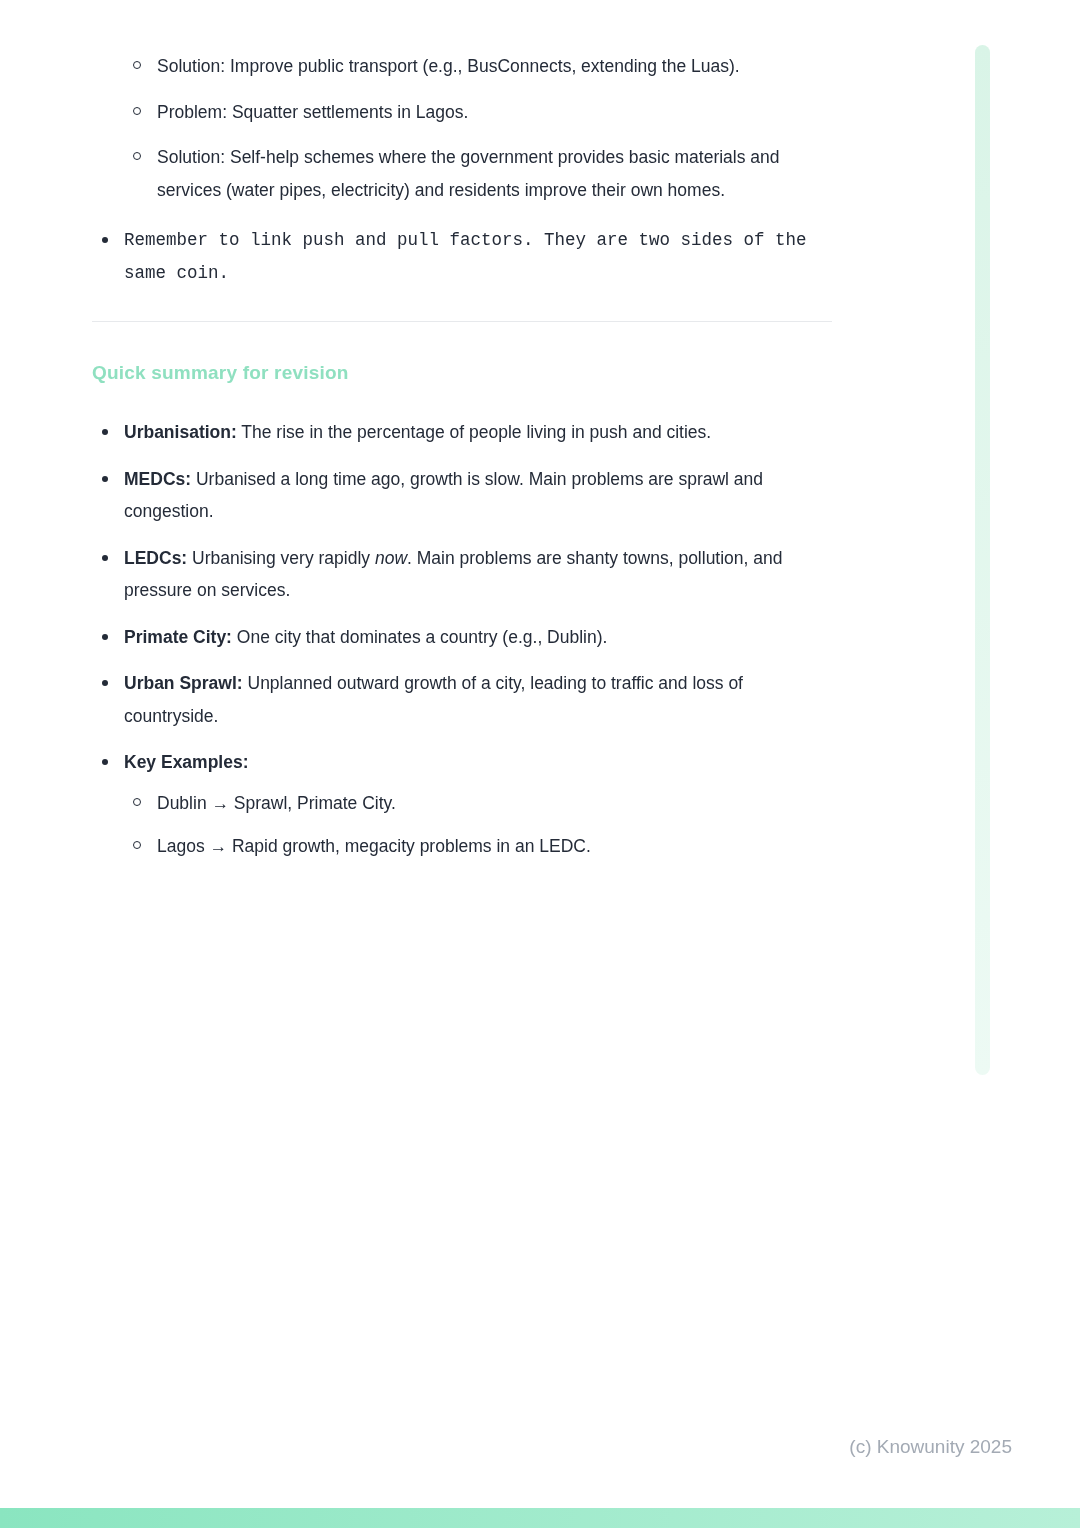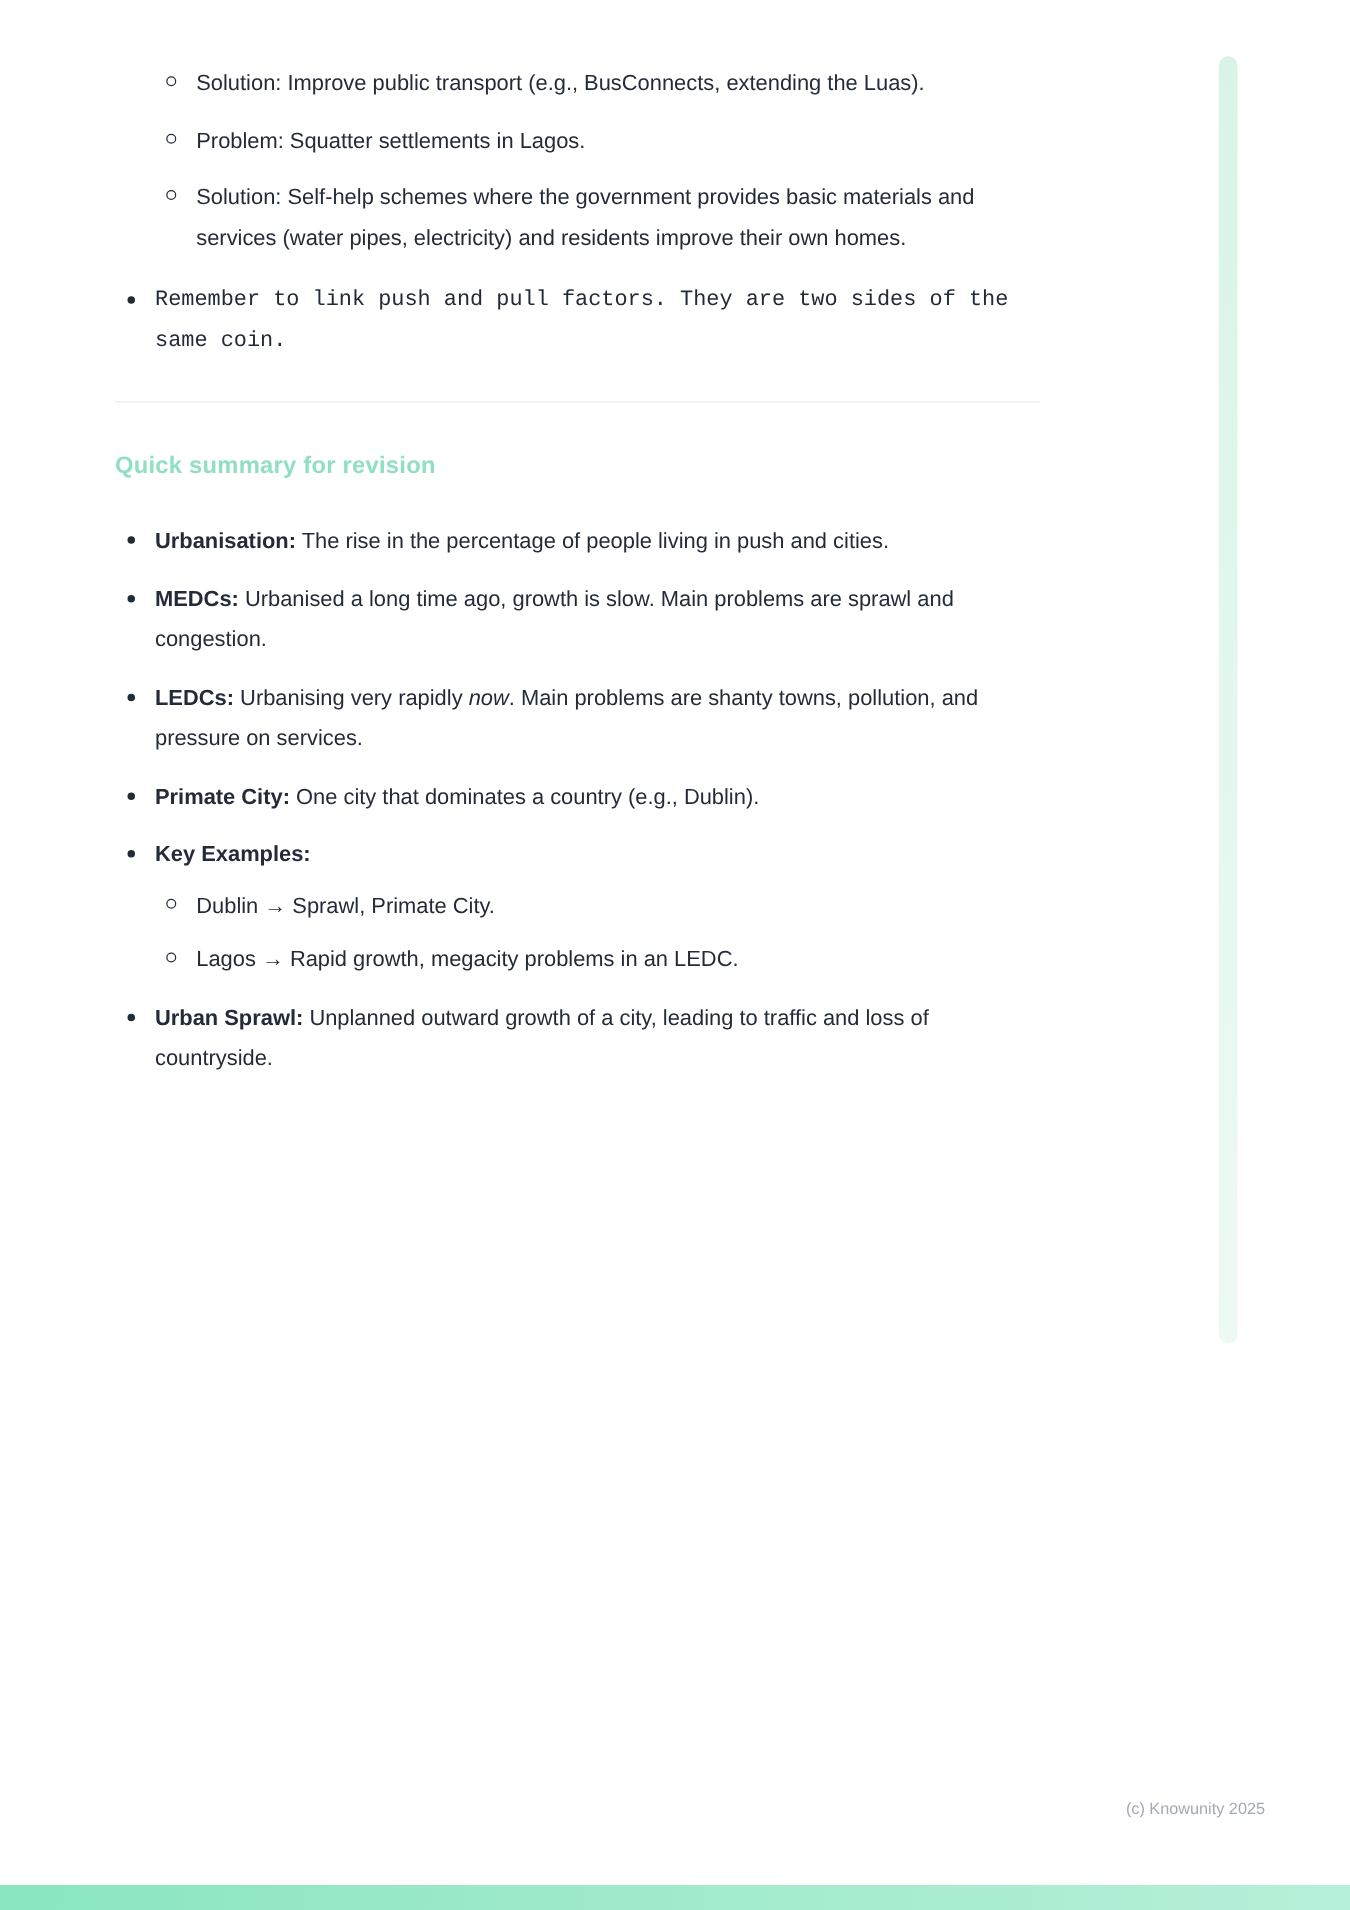--- a/index.html
+++ b/index.html
@@ -101,21 +101,21 @@
     width: 15px;
     height: 1030px;
     border-radius: 8px;
     background: linear-gradient(180deg, var(--right-bar, #d9f4e7) 0%, #edfaf4 100%);
   }
 
   .footer {
     position: absolute;
     top: 1438px;
     right: 68px;
-    font-size: 13px;
+    font-size: 19px;
     line-height: 18px;
     color: var(--footer-text, #a3aab4);
   }
 
   .bottom-bar {
     position: absolute;
     left: 0;
     right: 0;
     bottom: 0;
     height: 20px;
@@ -161,38 +161,38 @@
       <li>
         <span class="term">MEDCs:</span><span class="item-text"> Urbanised a long time ago, growth is slow. Main problems are sprawl and congestion.</span>
       </li>
 
       <li>
         <span class="term">LEDCs:</span><span class="item-text"><span> Urbanising very rapidly </span><em>now</em><span>. Main problems are shanty towns, pollution, and pressure on services.</span></span>
       </li>
 
       <li>
         <span class="term">Primate City:</span><span class="item-text"> One city that dominates a country (e.g., Dublin).</span>
+      </li>
+
+      <li>
+        <span class="term">Urban Sprawl:</span><span class="item-text"> Unplanned outward growth of a city, leading to traffic and loss of countryside.</span>
       </li>
 
       <li>
         <span class="term">Key Examples:</span>
         <ul class="sub-list nested-sub">
           <li>
             <span class="item-text">Dublin → Sprawl, Primate City.</span>
           </li>
           <li>
             <span class="item-text">Lagos → Rapid growth, megacity problems in an LEDC.</span>
           </li>
         </ul>
       </li>
 
-      <li>
-        <span class="term">Urban Sprawl:</span><span class="item-text"> Unplanned outward growth of a city, leading to traffic and loss of countryside.</span>
-      </li>
-
     </ul>
 
   </div>
 
   <div class="right-bar"></div>
 
   <div class="footer">(c) Knowunity 2025</div>
 
   <div class="bottom-bar"></div>
 

